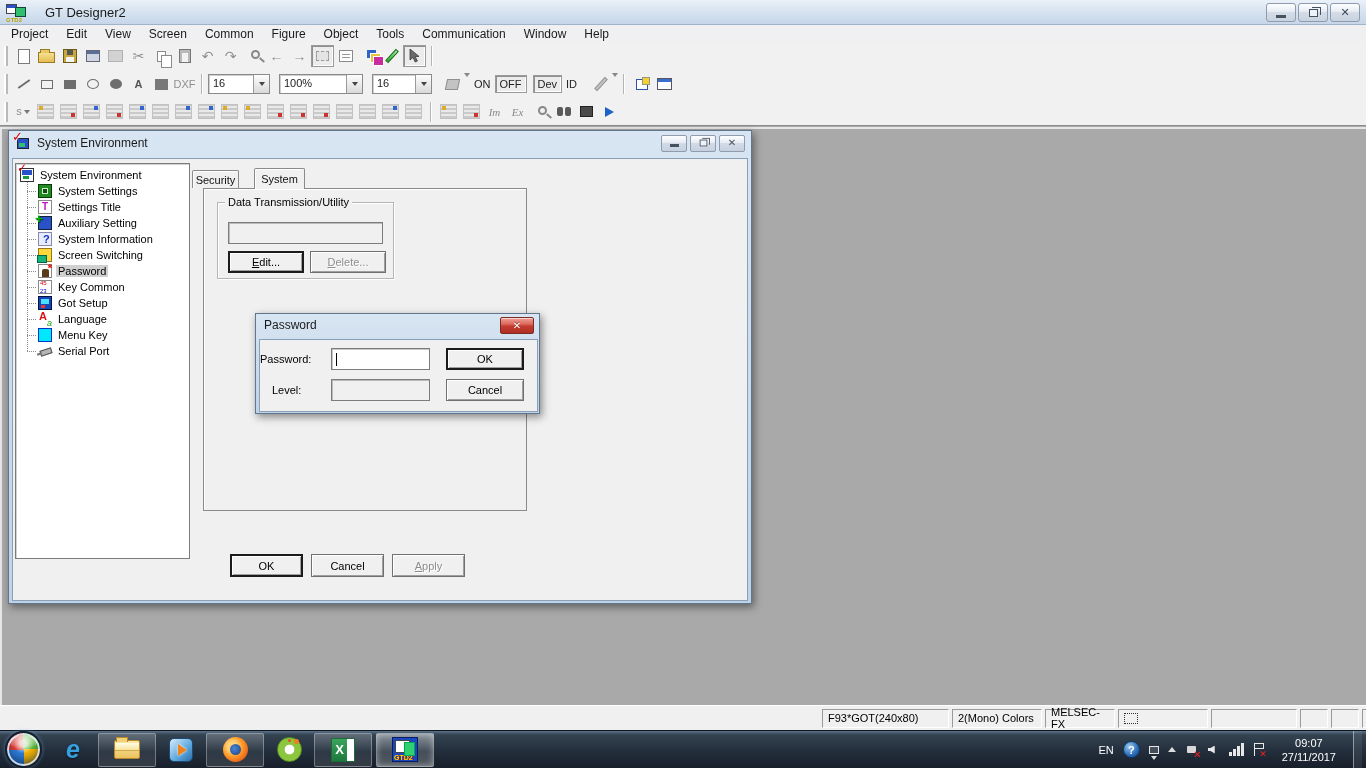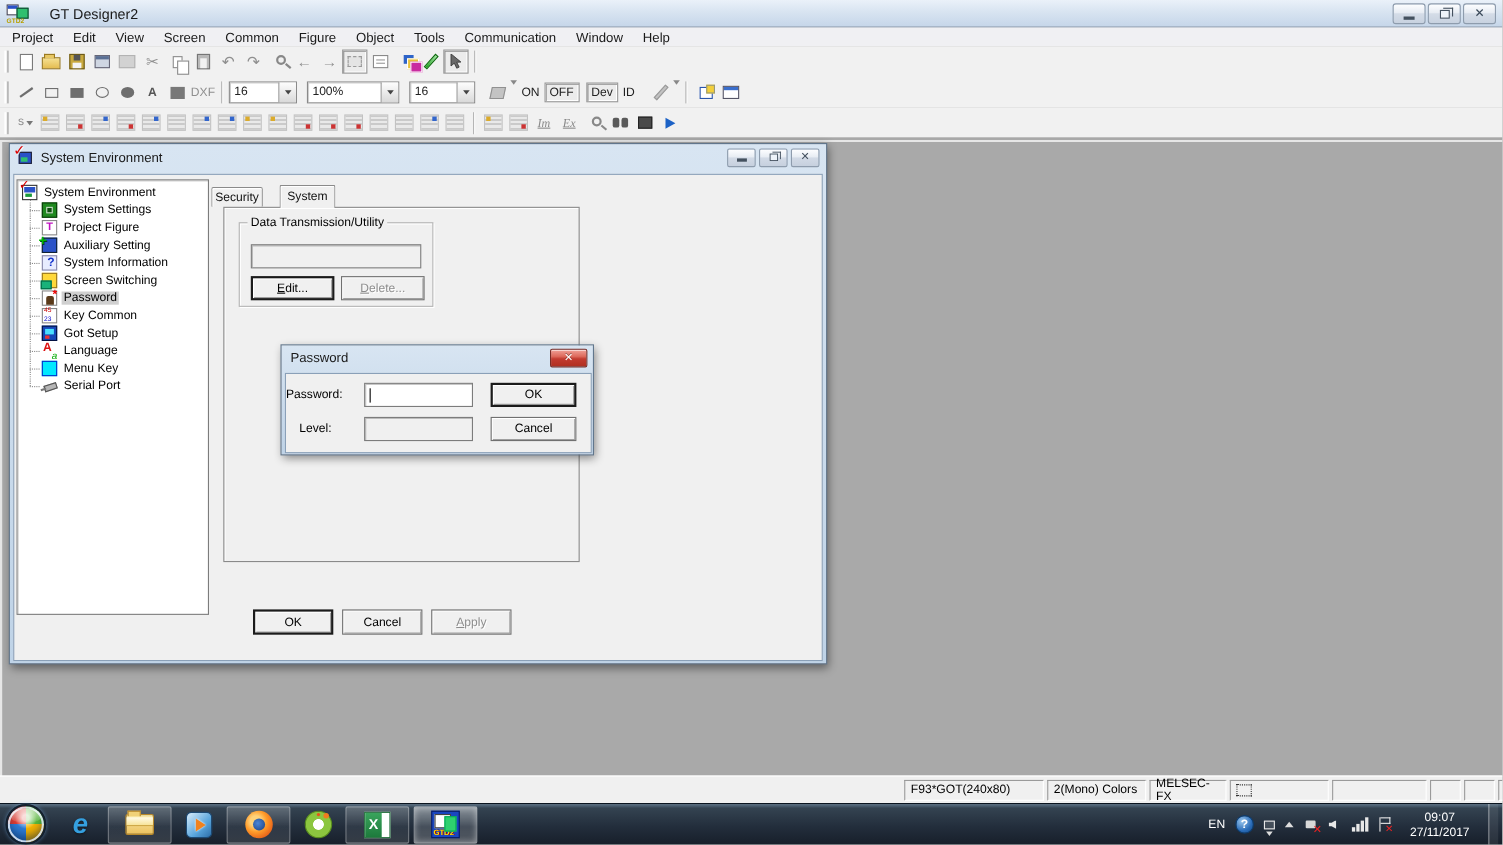--- a/index.html
+++ b/index.html
@@ -86,21 +86,21 @@
   .i-winnew { width:12px; height:11px; background:#fff; border:1px solid #2a55aa; position:relative; }
   .i-winnew::before { content:""; position:absolute; right:-3px; top:-3px; width:6px; height:6px; background:#f3cf3a; border:1px solid #997; }
   .i-table { width:15px; height:12px; background:#fff; border:1px solid #556;
     background-image:linear-gradient(#3a6ecc 0 0); background-size:13px 3px; background-repeat:no-repeat; }
 
   .g16 { width:17px; height:15px; background:repeating-linear-gradient(0deg,#cacaca 0 2px,#e9e9e9 2px 4px);
     border:1px solid #c2c2c2; position:relative; }
   .g16.r::after { content:""; position:absolute; right:1px; bottom:1px; width:4px; height:4px; background:#c33; }
   .g16.b::after { content:""; position:absolute; right:1px; top:1px; width:4px; height:4px; background:#36c; }
   .g16.y::after { content:""; position:absolute; left:1px; top:1px; width:4px; height:4px; background:#dbab2c; }
-  .itx { font-size:11px; font-style:italic; color:#8a8a8a; font-family:"Liberation Serif","DejaVu Serif",serif;text-decoration:underline; }
+  .itx { font-size:11px; font-style:italic; color:#8a8a8a; font-family:"Liberation Serif","DejaVu Serif",serif; }
   .i-binoc { width:14px; height:9px; position:relative; }
   .i-binoc::before,.i-binoc::after { content:""; position:absolute; top:0; width:6px; height:9px; background:#5a5a5a; border-radius:2px; }
   .i-binoc::before { left:0; } .i-binoc::after { right:0; }
   .i-goarrow { width:0; height:0; border-top:5px solid transparent; border-bottom:5px solid transparent; border-left:9px solid #1c62c6; }
   .i-block { width:13px; height:11px; background:#4a4a4a; border:1px solid #222; }
 
   
   .workspace { position:absolute; left:0; top:127px; width:1366px; height:578px; background:#a9a9a9;
     box-shadow:inset 2px 2px 0 #e6e6e6; }
 
@@ -543,21 +543,21 @@
           </span>
         <span class="tlabel">System Environment</span>
       </div>
       <div class="tree-kids">
         <div class="trow">
             <span class="tico ic-settings"></span>
             <span class="tlabel">System Settings</span>
           </div>
         <div class="trow">
             <span class="tico ic-title"></span>
-            <span class="tlabel">Project Figure</span>
+            <span class="tlabel">Settings Title</span>
           </div>
         <div class="trow">
             <span class="tico ic-aux"></span>
             <span class="tlabel">Auxiliary Setting</span>
           </div>
         <div class="trow">
             <span class="tico ic-info"></span>
             <span class="tlabel">System Information</span>
           </div>
         <div class="trow">

